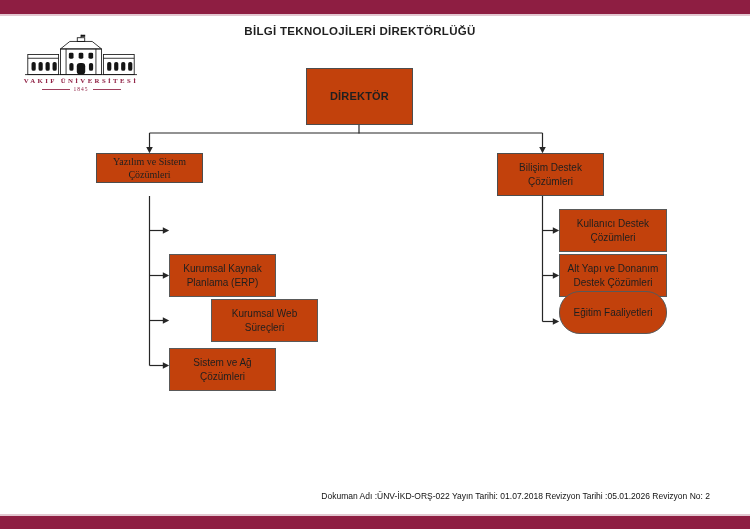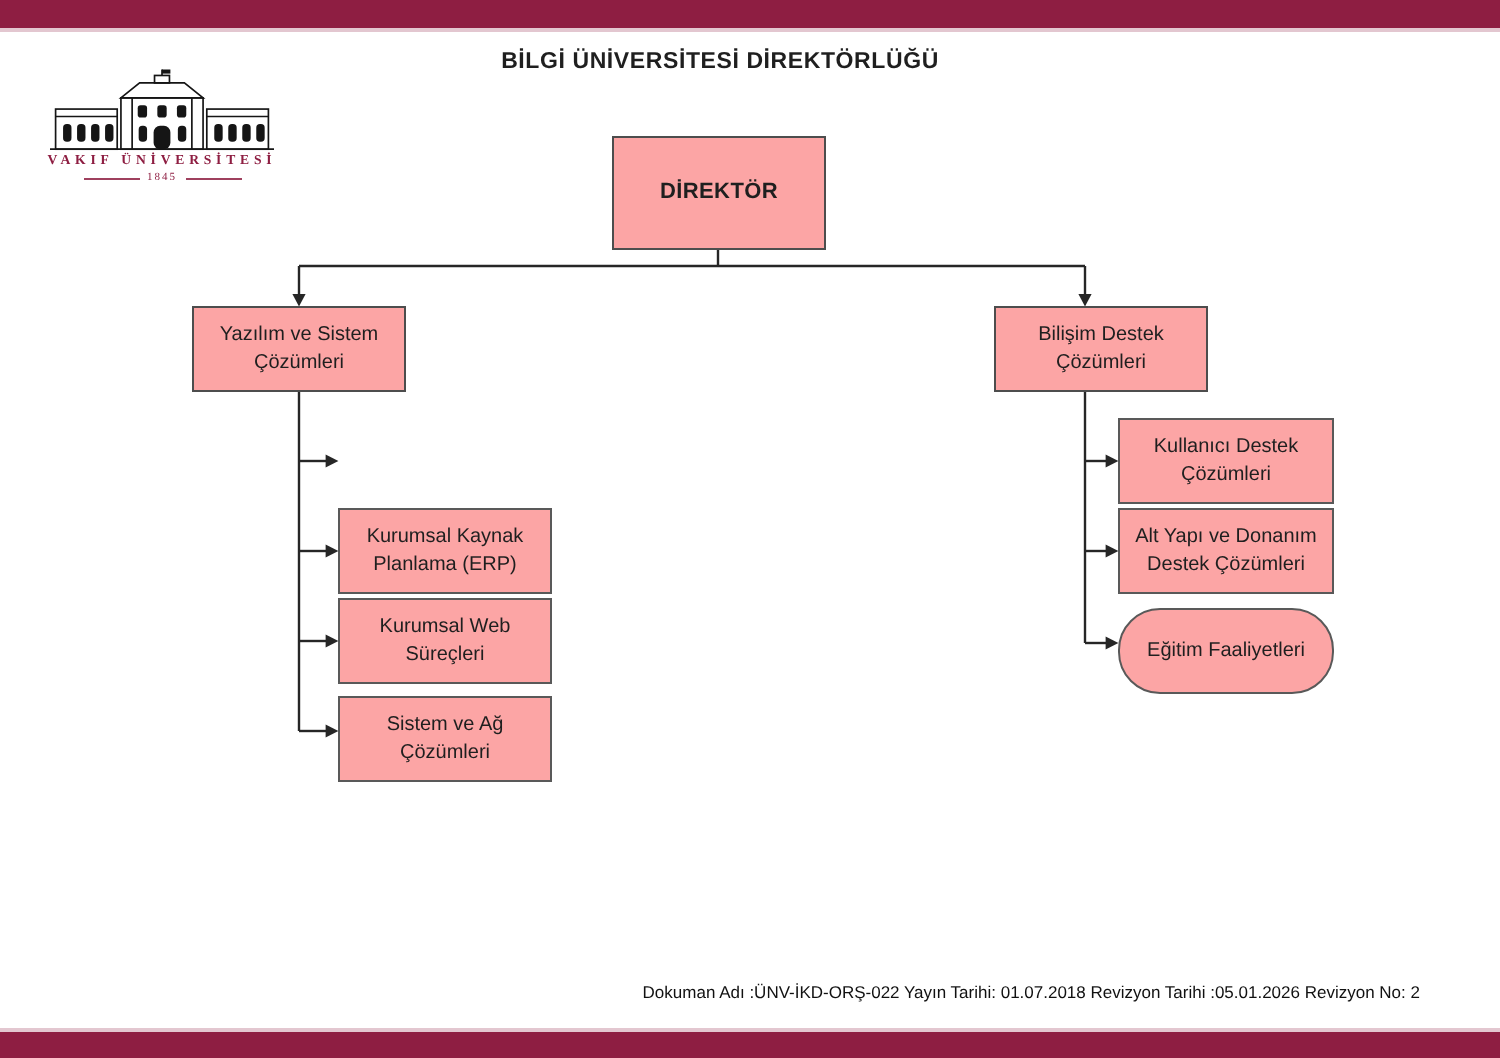--- a/index.html
+++ b/index.html
@@ -13,32 +13,32 @@
   .logo svg{display:block;margin:0 auto;}
   .logo-name{font-family:"Liberation Serif",serif;font-weight:700;font-size:15px;
              letter-spacing:2.5px;margin-top:1px;white-space:nowrap;}
   .logo-sub{font-family:"Liberation Serif",serif;font-weight:700;font-size:6.8px;
             letter-spacing:2.4px;margin-top:1px;white-space:nowrap;}
   .logo-year{display:flex;align-items:center;justify-content:center;gap:4px;margin-top:2px;}
   .logo-year .rule{width:28px;height:1px;background:#8E1E42;opacity:.85;}
   .logo-year .yr{font-family:"Liberation Serif",serif;font-size:5.5px;letter-spacing:1px;}
   .title{position:absolute;top:25px;left:0;width:720px;text-align:center;
          font-size:11.5px;font-weight:600;letter-spacing:.3px;color:#1f1f1f;}
-  .obox{position:absolute;box-sizing:border-box;background:#fca5a5;border:1px solid #595959;
+  .obox{position:absolute;box-sizing:border-box;background:#c2410c;border:1px solid #595959;
         display:flex;align-items:center;justify-content:center;text-align:center;
         font-size:10px;line-height:1.32;color:#1f1f1f;padding:2px 7px;}
   .obox.parent{border-color:#4d4d4d;}
   .obox.root{left:306px;top:68px;width:107px;height:57px;font-size:11px;font-weight:700;
              letter-spacing:.2px;border-color:#4d4d4d;}
-  .branch-l{left:96px;top:153px;width:107px;height:43px;}
+  .branch-l{left:96px;top:153px;width:107px;height:30px;font-family:Liberation Serif, serif;}
   .branch-r{left:497px;top:153px;width:107px;height:43px;}
   .lc{left:169px;width:107px;height:43px;}
   .rc{left:559px;width:108px;height:43px;}
-  .lc0{top:209px;} .lc1{top:254px;} .lc2{top:299px;} .lc3{top:348px;}
-  .rc0{top:209px;} .rc1{top:254px;} .rc2{top:304px;border-radius:21px;}
+  .lc0{top:209px;} .lc1{top:254px;} .lc2{top:299px;margin-left:42px;} .lc3{top:348px;}
+  .rc0{top:209px;} .rc1{top:254px;} .rc2{top:291px;border-radius:21px;}
   .connectors{position:absolute;left:0;top:0;pointer-events:none;}
   .footer{position:absolute;top:491px;right:40px;font-size:8.5px;color:#111;
           white-space:nowrap;margin-left:36px;}
 </style>
 </head>
 <body>
 
 <div class="page">
 
   <div class="topbar"></div>
@@ -77,21 +77,21 @@
       </g>
     </svg>
     <div class="logo-sub">VAKIF ÜNİVERSİTESİ</div>
     <div class="logo-year">
       <span class="rule"></span>
       <span class="yr">1845</span>
       <span class="rule"></span>
     </div>
   </div>
 
-  <div class="title">BİLGİ ÜNİVERSİTESİ DİREKTÖRLÜĞÜ</div>
+  <div class="title">BİLGİ TEKNOLOJİLERİ DİREKTÖRLÜĞÜ</div>
 
   <svg class="connectors" width="750" height="529" viewBox="0 0 750 529">
     <g stroke="#262626" stroke-width="1.2" fill="none">
       <line x1="359" y1="125" x2="359" y2="133.5"></line>
       <line x1="149.5" y1="133" x2="542.5" y2="133"></line>
       <line x1="149.5" y1="133" x2="149.5" y2="148"></line>
       <line x1="542.5" y1="133" x2="542.5" y2="148"></line>
       <line x1="149.5" y1="196" x2="149.5" y2="365.5"></line>
       <line x1="149.5" y1="230.5" x2="163.5" y2="230.5"></line>
       <line x1="149.5" y1="275.5" x2="163.5" y2="275.5"></line>

